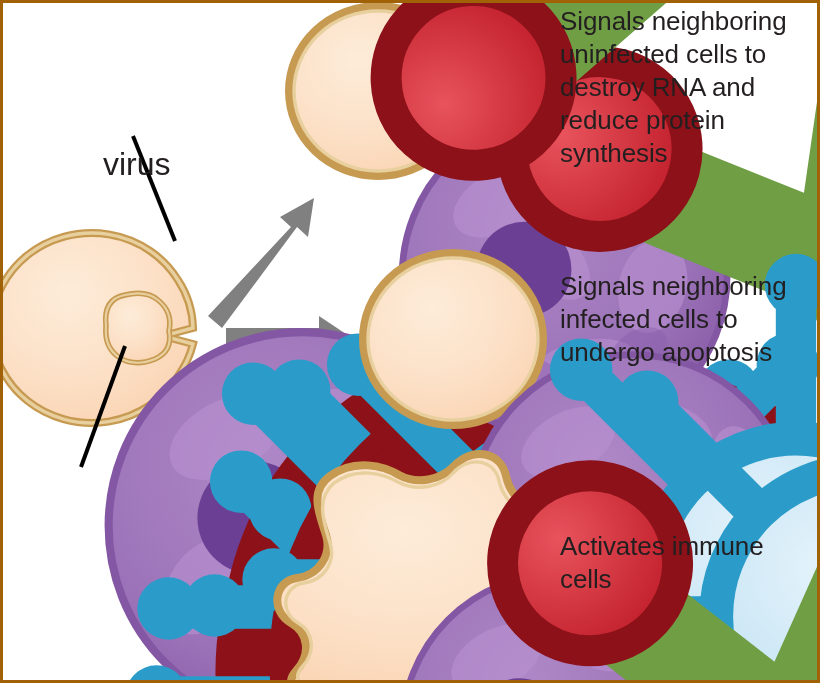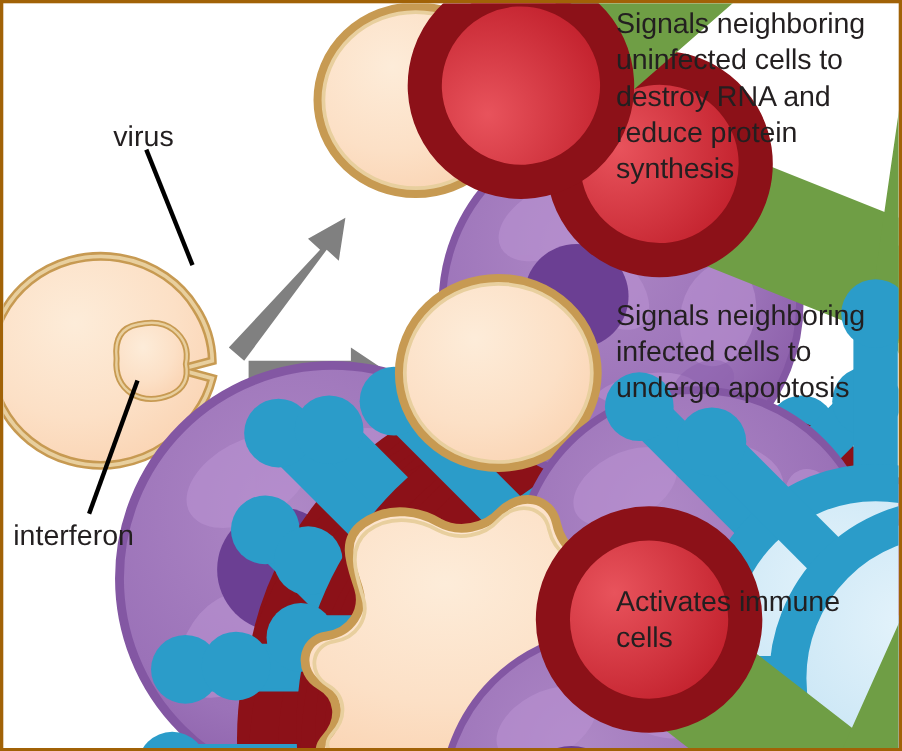--- a/index.html
+++ b/index.html
@@ -34,23 +34,24 @@
     white-space: pre-line;
   }
   #caption-top    { left: 557px; top: 2px;   width: 262px; }
   #caption-middle { left: 557px; top: 267px; width: 262px; }
   #caption-bottom { left: 557px; top: 527px; width: 262px; }
 
   .leader-label {
     position: absolute;
     color: #231f20;
     font-family: "Liberation Sans", sans-serif;
-    font-size: 26px;
+    font-size: 32px;
     line-height: 30px;
     white-space: nowrap;
+    margin-top: 40px;
   }
   #label-virus      { left: 100px; top: 106px; }
   #label-interferon { left: 9px;   top: 468px; }
 </style>
 </head>
 <body>
 
 <div id="figure">
 
   <svg id="scene" viewBox="0 0 814 677" xmlns="http://www.w3.org/2000/svg">
@@ -268,15 +269,14 @@
   </svg>
 
   <div class="caption" id="caption-top">Signals neighboring uninfected cells to destroy RNA and reduce protein synthesis</div>
 
   <div class="caption" id="caption-middle">Signals neighboring infected cells to undergo apoptosis</div>
 
   <div class="caption" id="caption-bottom">Activates immune cells</div>
 
   <div class="leader-label" id="label-virus">virus</div>
 
-  <div class="leader-label" id="label-interferon">interferon</div>
 
 </div>
 
 </body></html>

